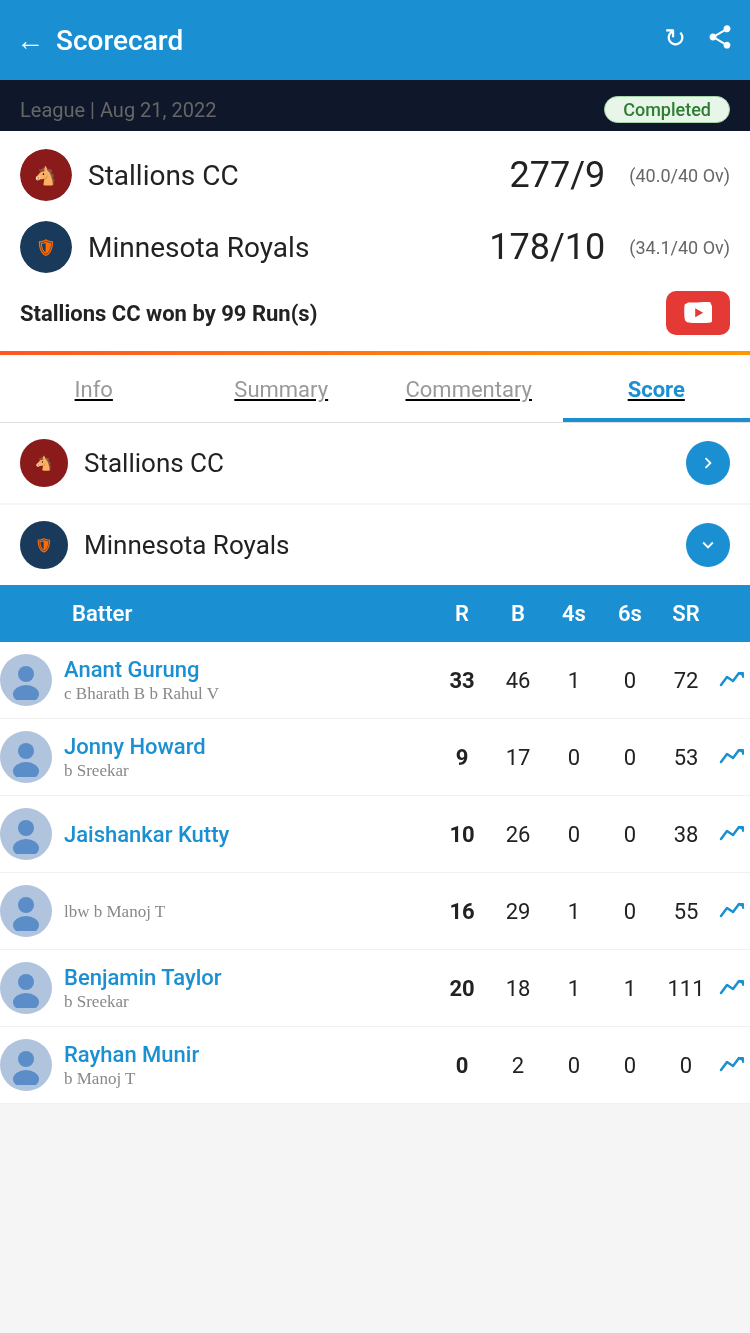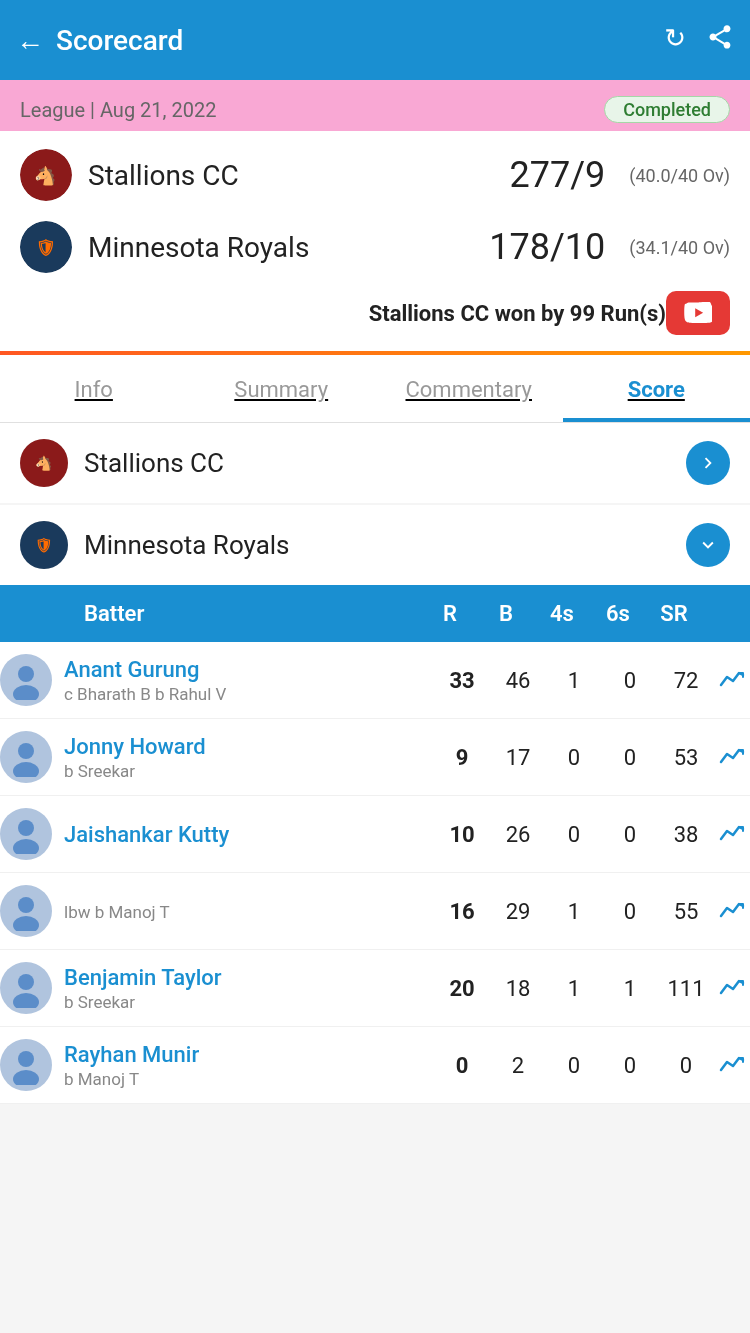--- a/index.html
+++ b/index.html
@@ -29,21 +29,21 @@
       display: flex;
       gap: 20px;
     }
     .header-icon {
       font-size: 26px;
       cursor: pointer;
     }
 
     
     .match-info-bar {
-      background: #f9a8d4;
+      background: #0f172a;
       padding: 16px 20px 8px;
       display: flex;
       justify-content: space-between;
       align-items: center;
     }
     .match-meta {
       font-size: 20px;
       color: #666;
     }
     .completed-badge {
@@ -91,21 +91,21 @@
     }
     .team-overs {
       font-size: 18px;
       color: #666;
       margin-left: 24px;
     }
     .result-row {
       display: flex;
       align-items: center;
       padding: 8px 0 4px;
-      justify-content: flex-end;
+      justify-content: space-between;
     }
     .result-text {
       font-size: 22px;
       font-weight: 700;
       color: #222;
     }
     .youtube-btn {
       background: #e53935;
       border-radius: 10px;
       width: 64px;
@@ -193,21 +193,21 @@
     
     .batter-table {
       background: white;
       width: 100%;
     }
     .batter-header {
       background: #1a8fd1;
       color: white;
       display: flex;
       align-items: center;
-      padding: 16px 12px;
+      padding: 16px 0;
     }
     .batter-header .col-name {
       flex: 1;
       font-size: 22px;
       font-weight: 600;
       padding-left: 8px;
     }
     .batter-header .col-stat {
       width: 56px;
       text-align: center;
@@ -238,20 +238,21 @@
     }
     .batter-name {
       font-size: 22px;
       color: #1a8fd1;
       font-weight: 500;
     }
     .batter-dismissal {
       font-size: 17px;
       color: #888;
       margin-top: 2px;
+      font-family: Liberation Serif, serif;
     }
     .col-stat-val {
       width: 56px;
       text-align: center;
       font-size: 22px;
       color: #222;
     }
     .col-stat-val.bold {
       font-weight: 700;
     }

